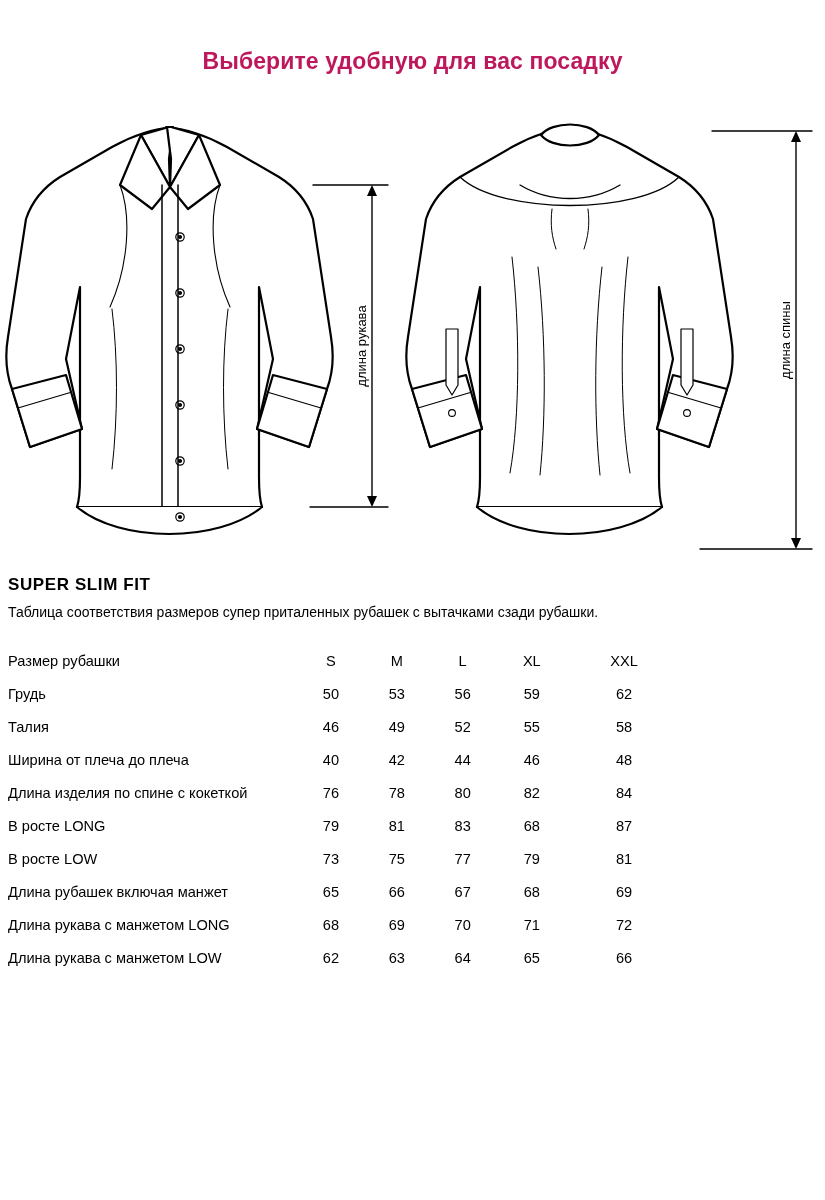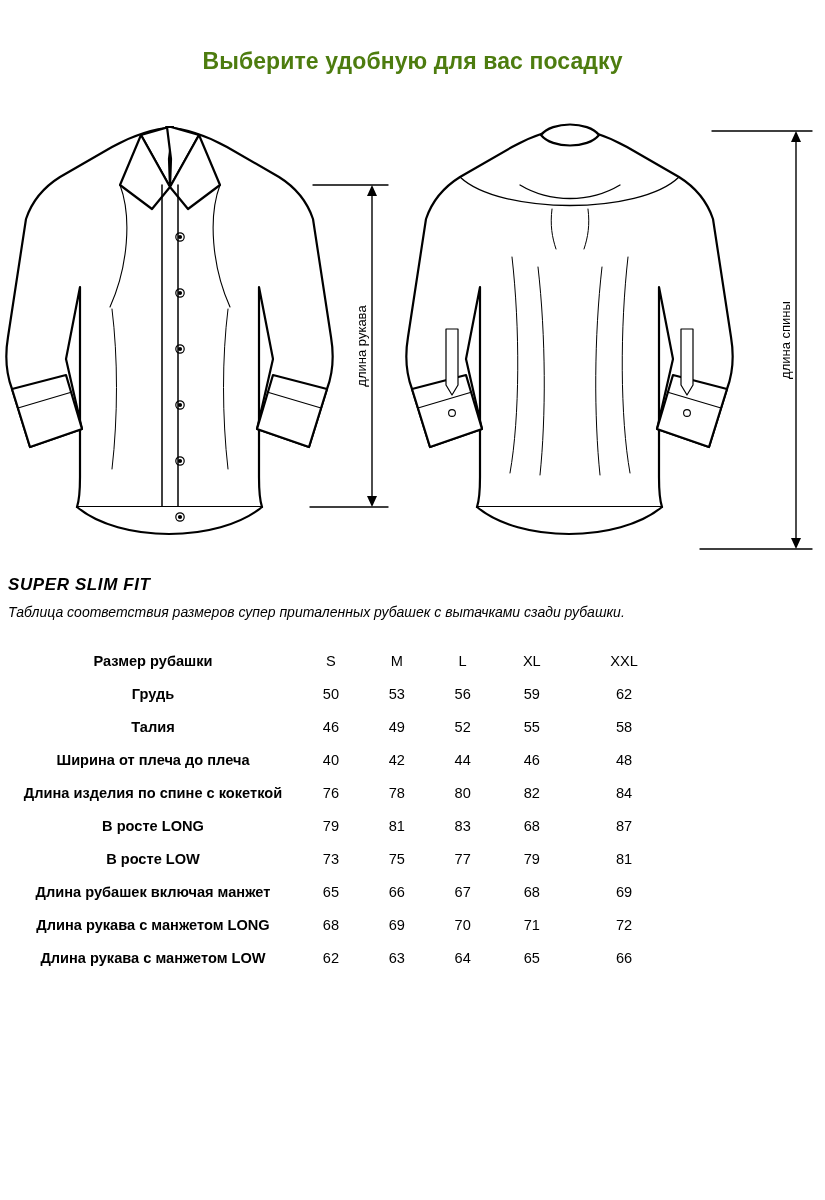--- a/index.html
+++ b/index.html
@@ -23,38 +23,37 @@
     box-sizing: border-box;
   }
 
   .main-title {
     text-align: center;
     font-size: 23px;
     font-weight: bold;
     letter-spacing: 0.1px;
     margin: 0;
     padding-top: 48px;
-    color: #4d7c0f;
+    color: #be185d;
   }
 
   .illustration {
     position: relative;
     width: 825px;
     height: 460px;
     margin-top: 22px;
   }
 
   .illustration svg {
     display: block;
   }
 
   .fit-block {
     padding: 0 8px 0 8px;
     margin-top: 18px;
-    font-style: italic;
   }
 
   .fit-name {
     font-size: 17px;
     font-weight: bold;
     letter-spacing: 0.6px;
     margin: 0 0 8px 0;
   }
 
   .fit-desc {
@@ -74,24 +73,23 @@
   table.size-table td, table.size-table th {
     font-size: 14.6px;
     font-weight: normal;
     padding: 8.5px 0;
     text-align: center;
     vertical-align: middle;
     white-space: nowrap;
   }
 
   table.size-table td.row-label, table.size-table th.row-label {
-    text-align: center;
+    text-align: left;
     width: 290px;
     padding-left: 0;
-    font-weight: bold;
   }
 
   table.size-table th.col-head {
     font-weight: normal;
   }
 
   .vlabel {
     font-size: 13px;
     fill: #000;
   }

